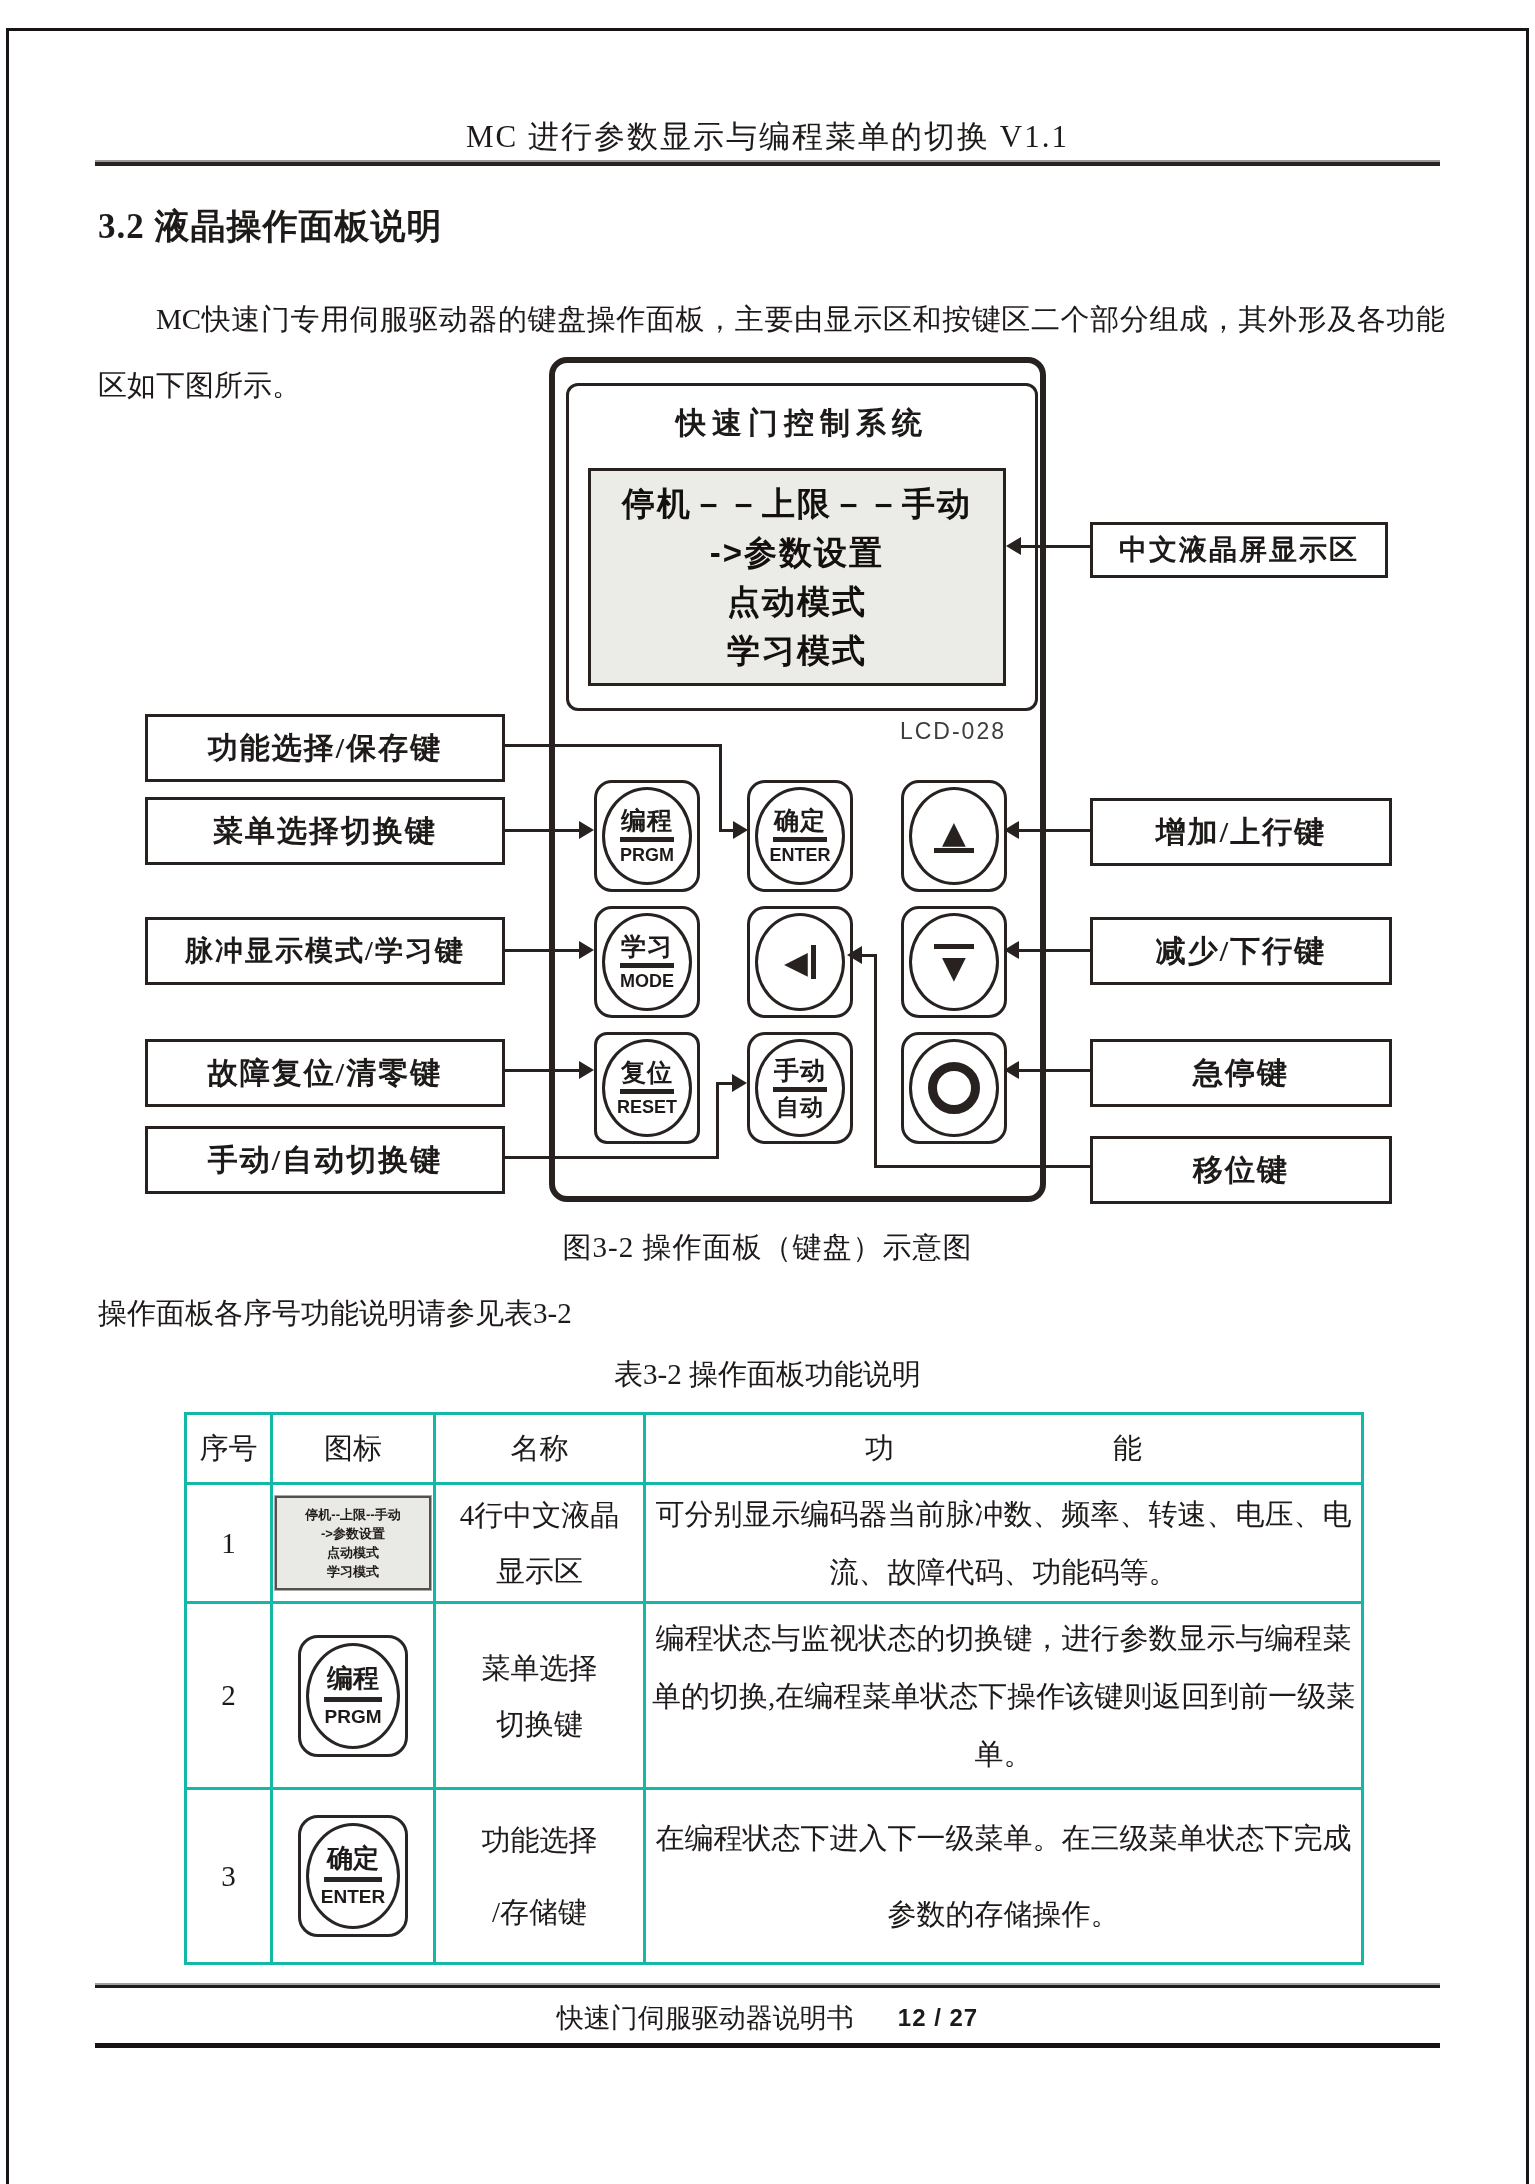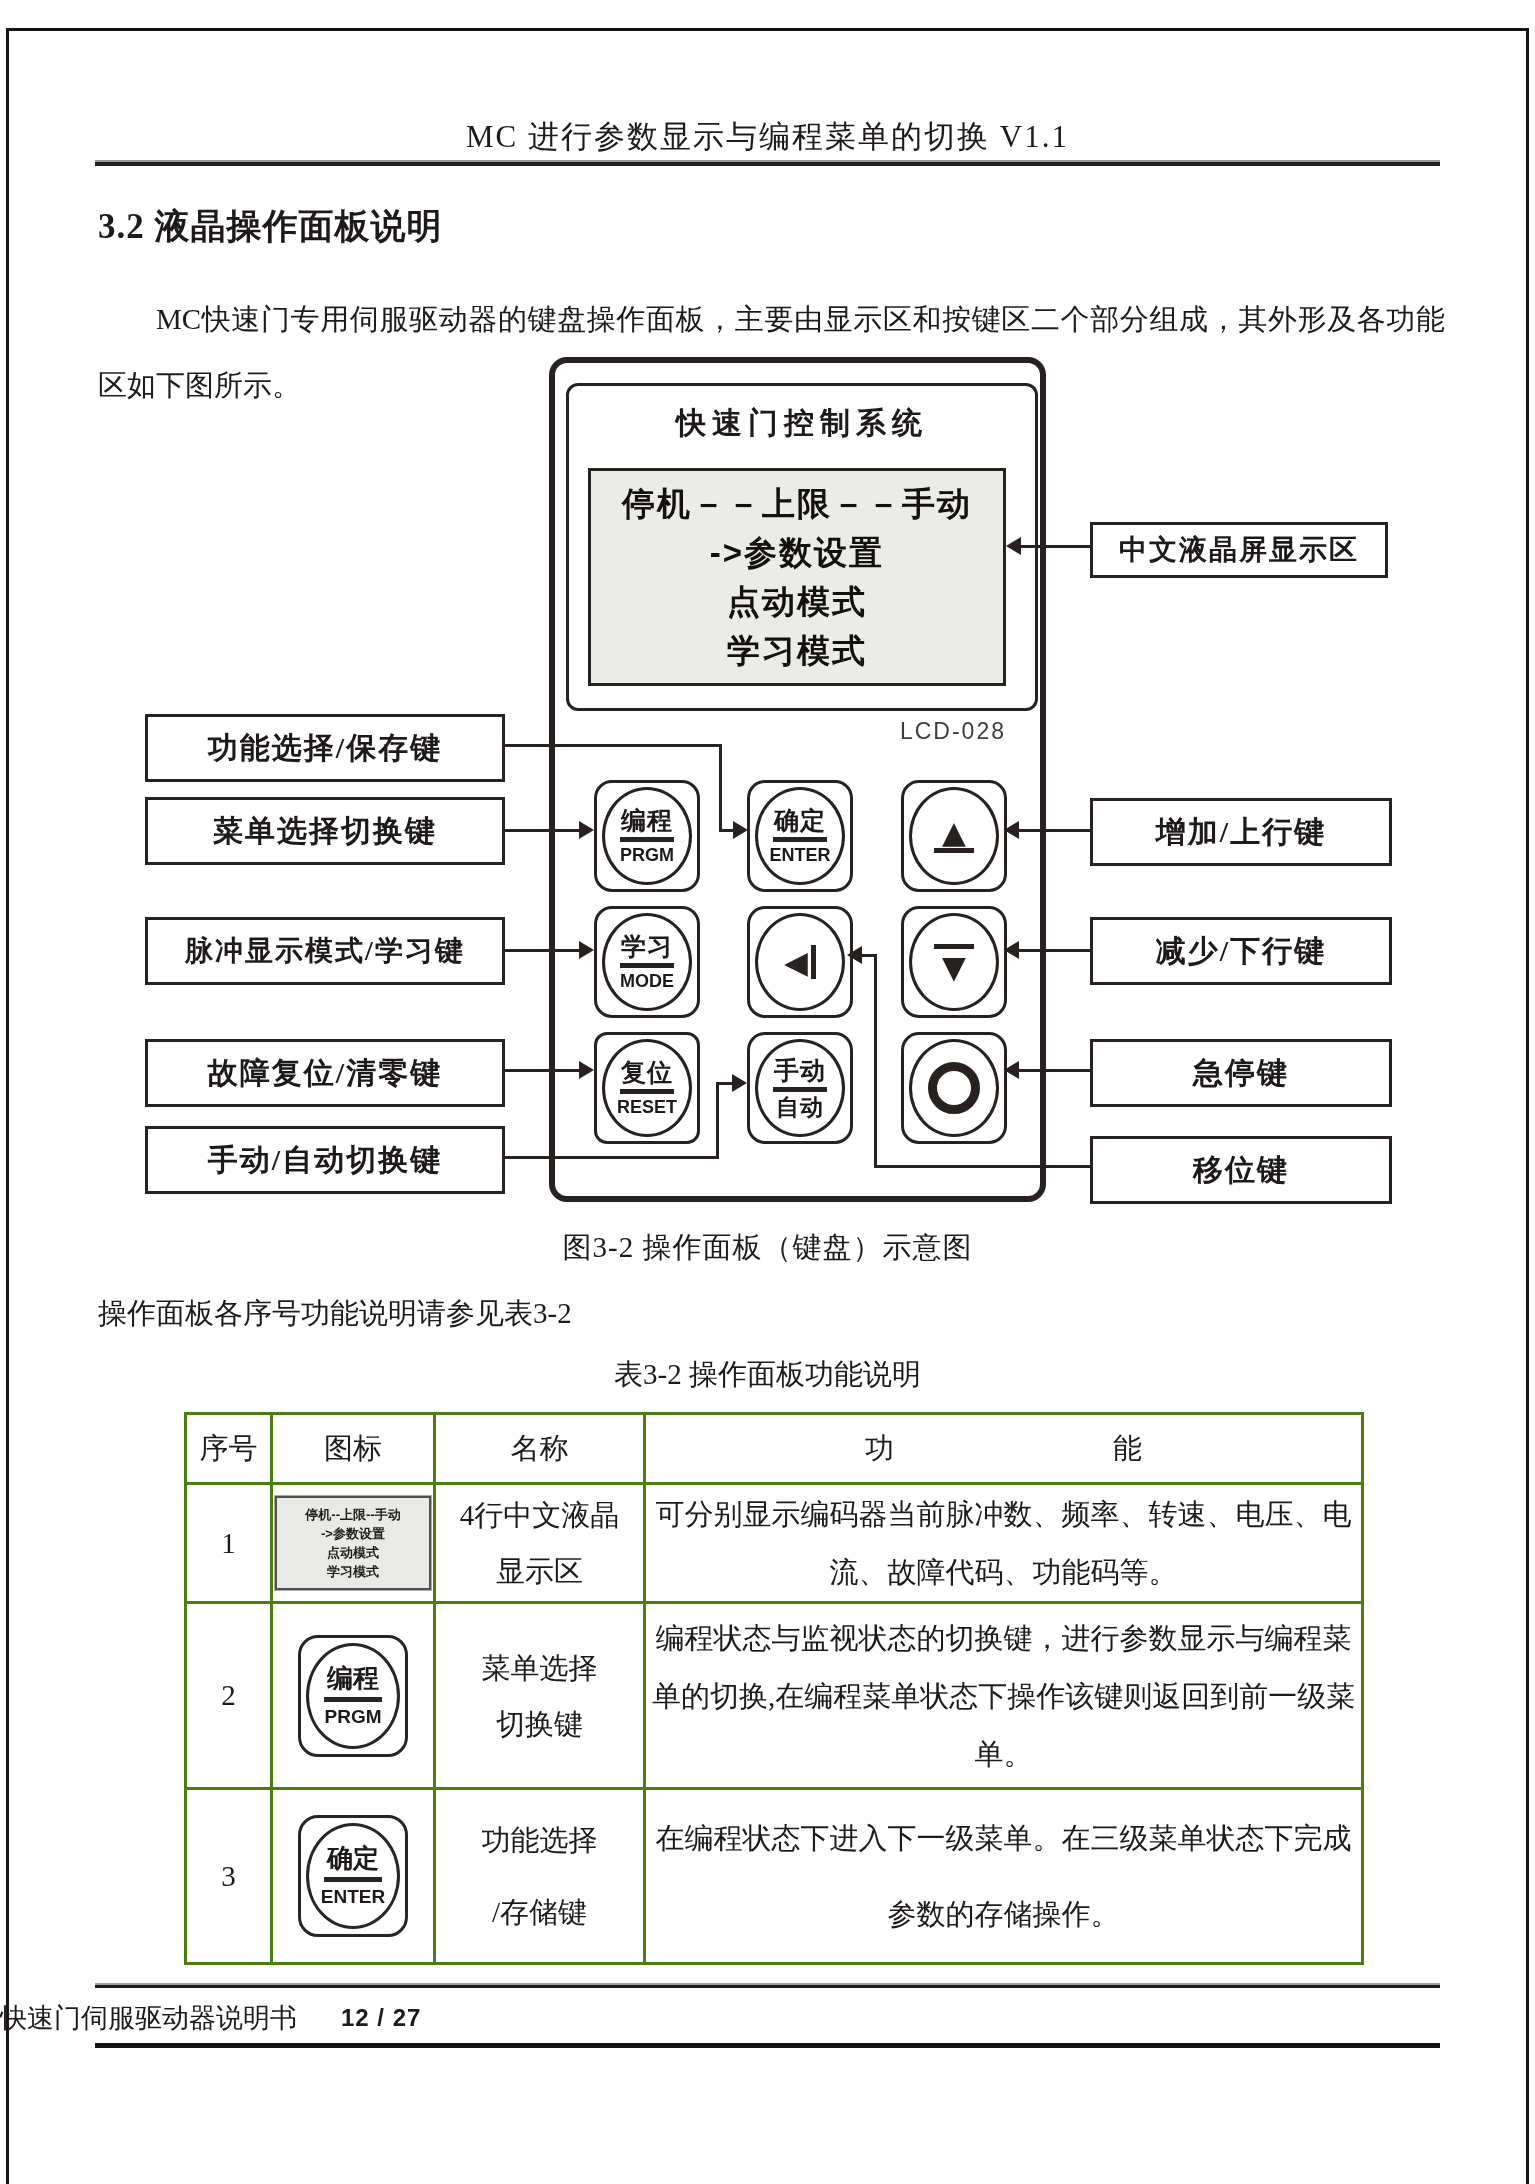--- a/index.html
+++ b/index.html
@@ -58,41 +58,41 @@
   .ar-r{border-top:9px solid transparent;border-bottom:9px solid transparent;border-left:15px solid var(--ink);}
   .ar-l{border-top:9px solid transparent;border-bottom:9px solid transparent;border-right:15px solid var(--ink);}
 
   
   .fig-caption{position:absolute;top:1228px;left:0;width:100%;text-align:center;font-size:29px;letter-spacing:1px;}
   .table-ref{position:absolute;top:1294px;left:98px;font-size:29px;}
   .table-title{position:absolute;top:1355px;left:0;width:100%;text-align:center;font-size:29px;}
 
   .func-table{position:absolute;left:184px;top:1412px;width:1177px;border-collapse:collapse;
               table-layout:fixed;background:#fff;font-size:29px;}
-  .func-table th,.func-table td{border:3px solid #4d7c0f;padding:0;text-align:center;vertical-align:middle;}
+  .func-table th,.func-table td{border:3px solid #14b8a6;padding:0;text-align:center;vertical-align:middle;}
   .func-table th{font-weight:normal;}
   .th-fn{display:flex;justify-content:space-evenly;align-items:center;}
   .cell-name{white-space:pre-line;line-height:56px;}
   .cell-func{text-align:left;padding:10px 16px 10px 14px;line-height:58px;text-align:justify;}
   .mini-lcd{width:148px;margin:0 auto;background:#e9e9e6;border:2px solid #55504e;
             box-shadow:0 0 0 1px #aaa;padding:7px 2px;
             font-family:"Liberation Sans",sans-serif;font-weight:bold;font-size:13px;
             line-height:19px;text-align:center;color:#201c1b;}
   .tkey{width:104px;height:116px;border:3px solid #2a2525;border-radius:20px;margin:0 auto;
         display:flex;align-items:center;justify-content:center;}
   .tkey-circle{width:88px;height:100px;border:3px solid #2a2525;border-radius:50%;
                display:flex;flex-direction:column;align-items:center;justify-content:center;}
   .tkey-top{font-size:26px;font-weight:bold;line-height:1;}
   .tkey-bar{width:58px;height:5px;background:#2a2525;margin:5px 0;}
   .tkey-latin{font-family:"Liberation Sans",sans-serif;font-size:19px;font-weight:bold;line-height:1;}
 
   
   .footer-rule-top{position:absolute;top:1985px;left:95px;width:1345px;height:3px;background:#201c1b;
                    box-shadow:0 -2px 0 #a0a0a0;}
-  .footer-text{position:absolute;top:2000px;left:0;width:100%;display:flex;justify-content:flex-start;
+  .footer-text{position:absolute;top:2000px;left:0;width:100%;display:flex;justify-content:center;
                align-items:center;gap:44px;font-size:27px;}
   .footer-page{font-family:"Liberation Sans",sans-serif;font-weight:bold;font-size:24px;letter-spacing:1px;}
   .footer-rule-bottom{position:absolute;top:2043px;left:95px;width:1345px;height:5px;background:#161212;}
 </style>
 </head>
 <body>
 
 <div class="page">
   <div class="frame"></div>
 

